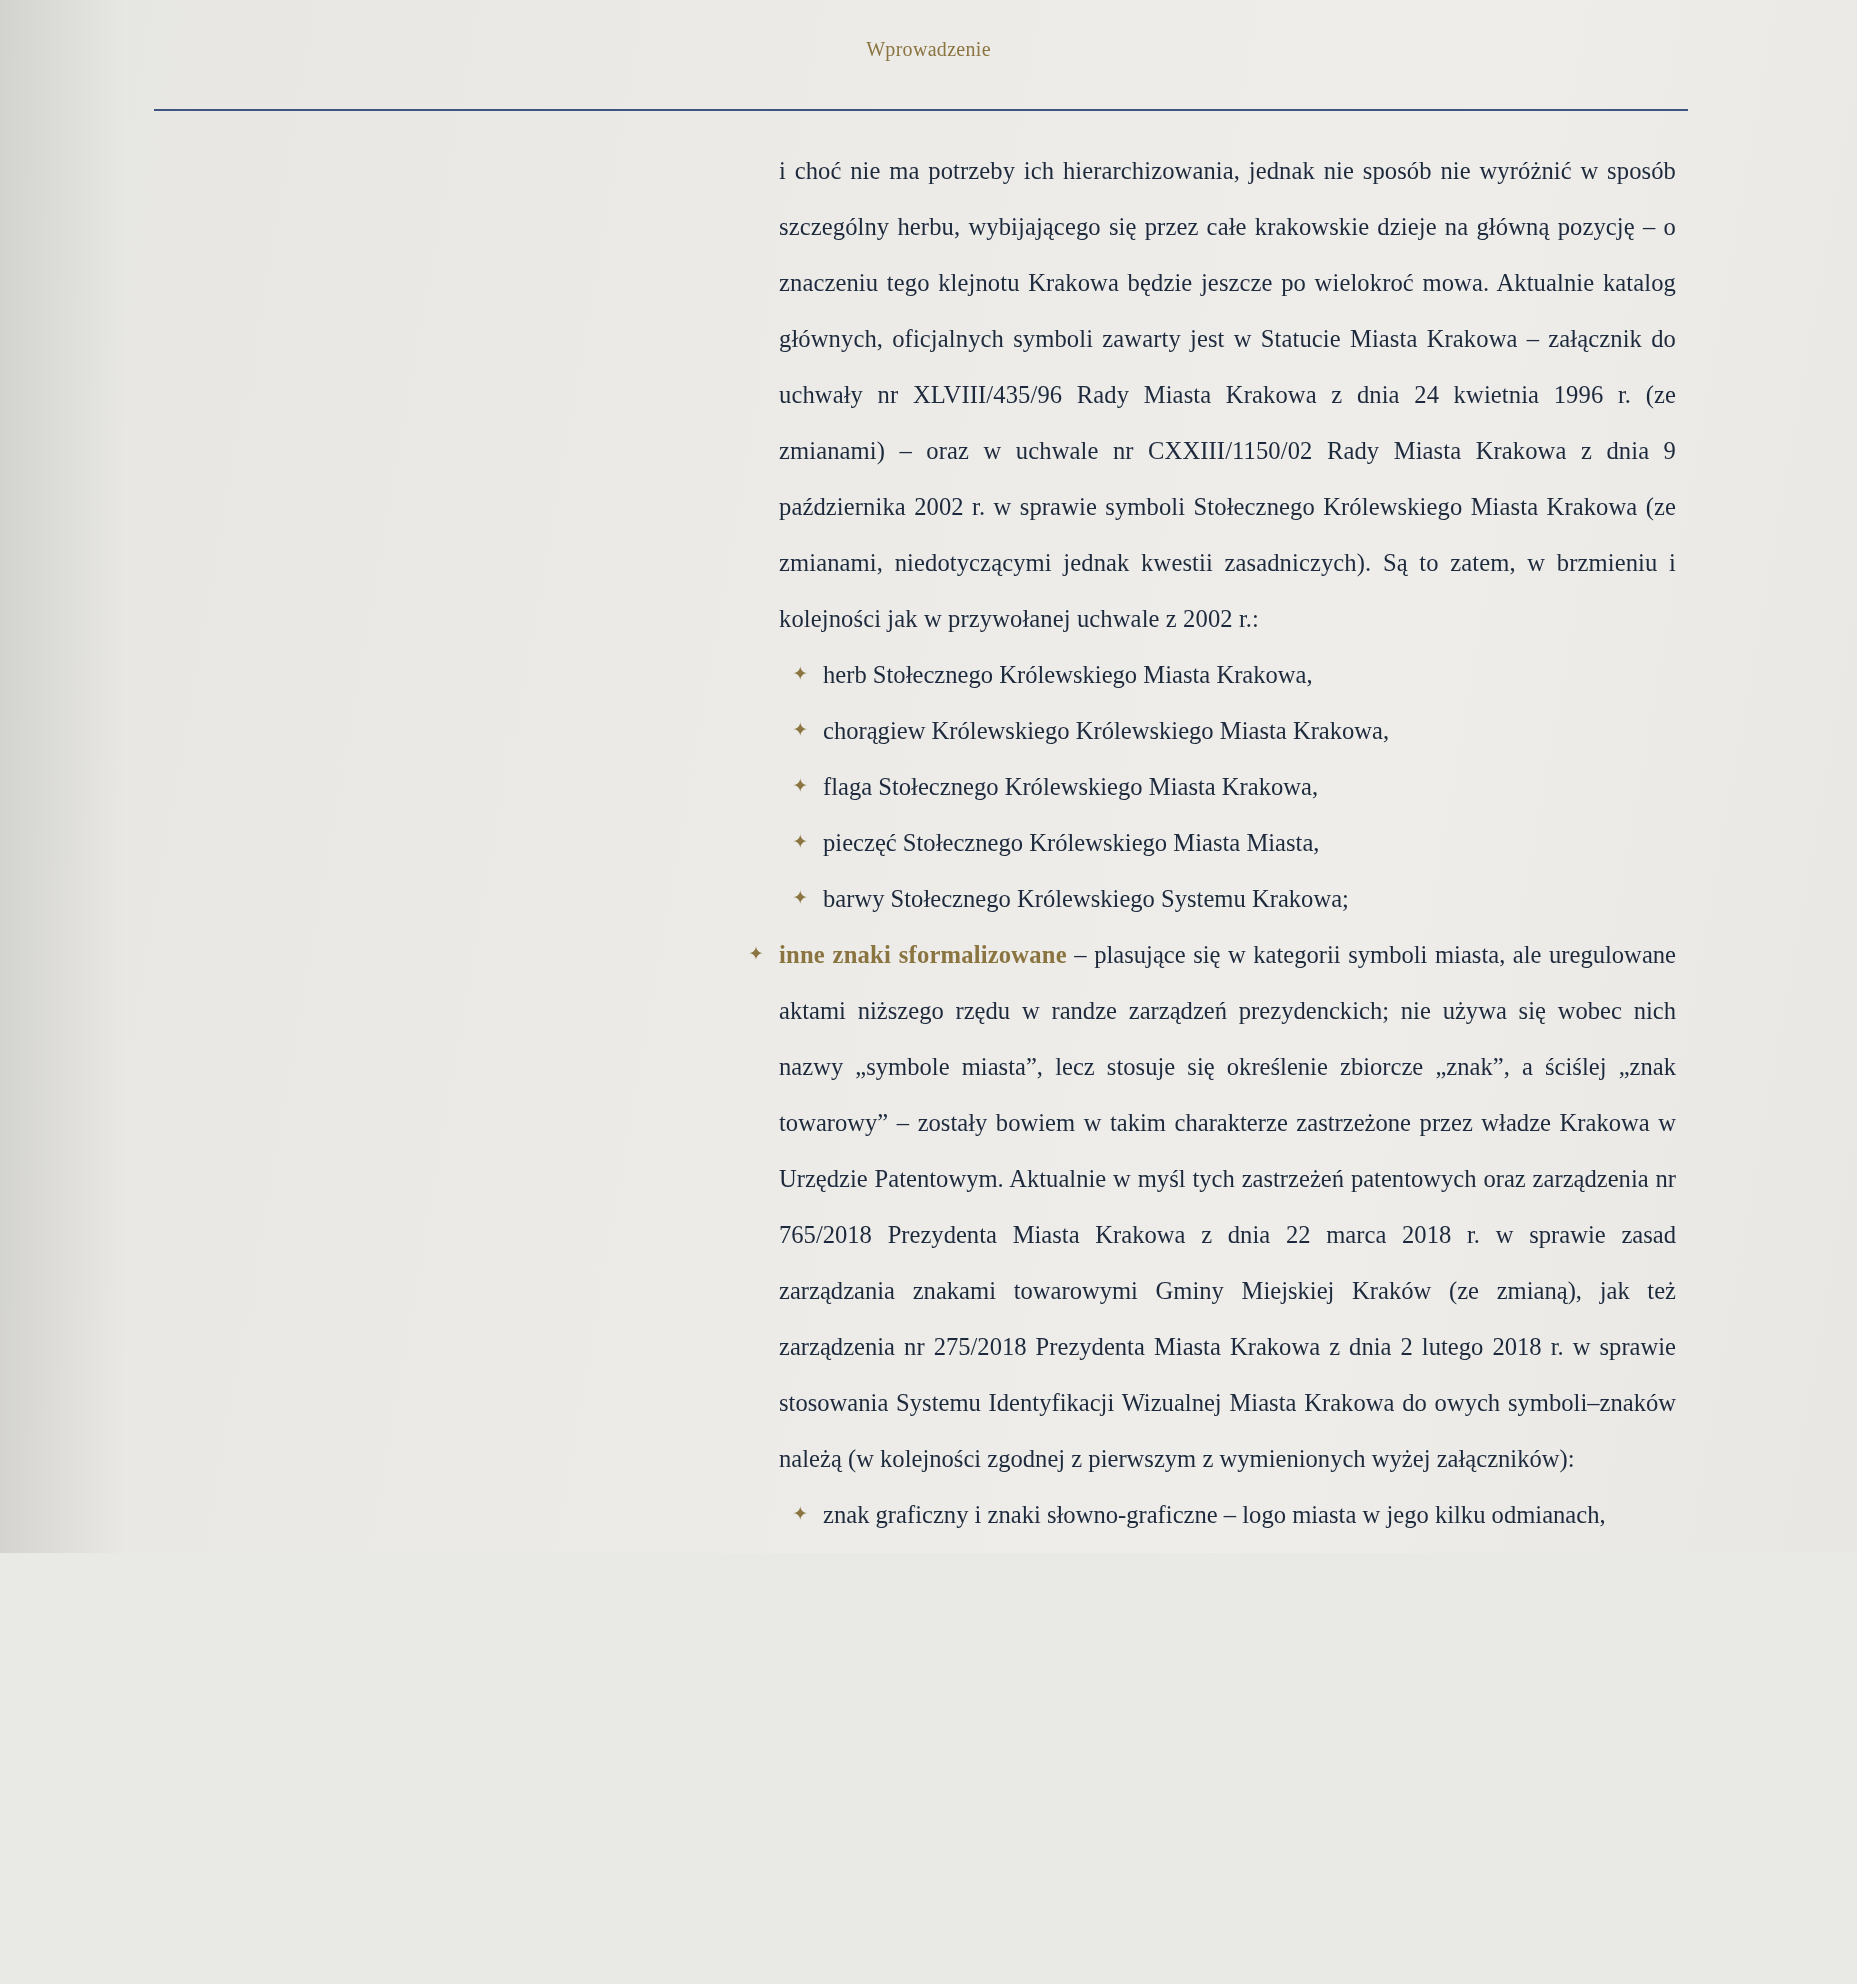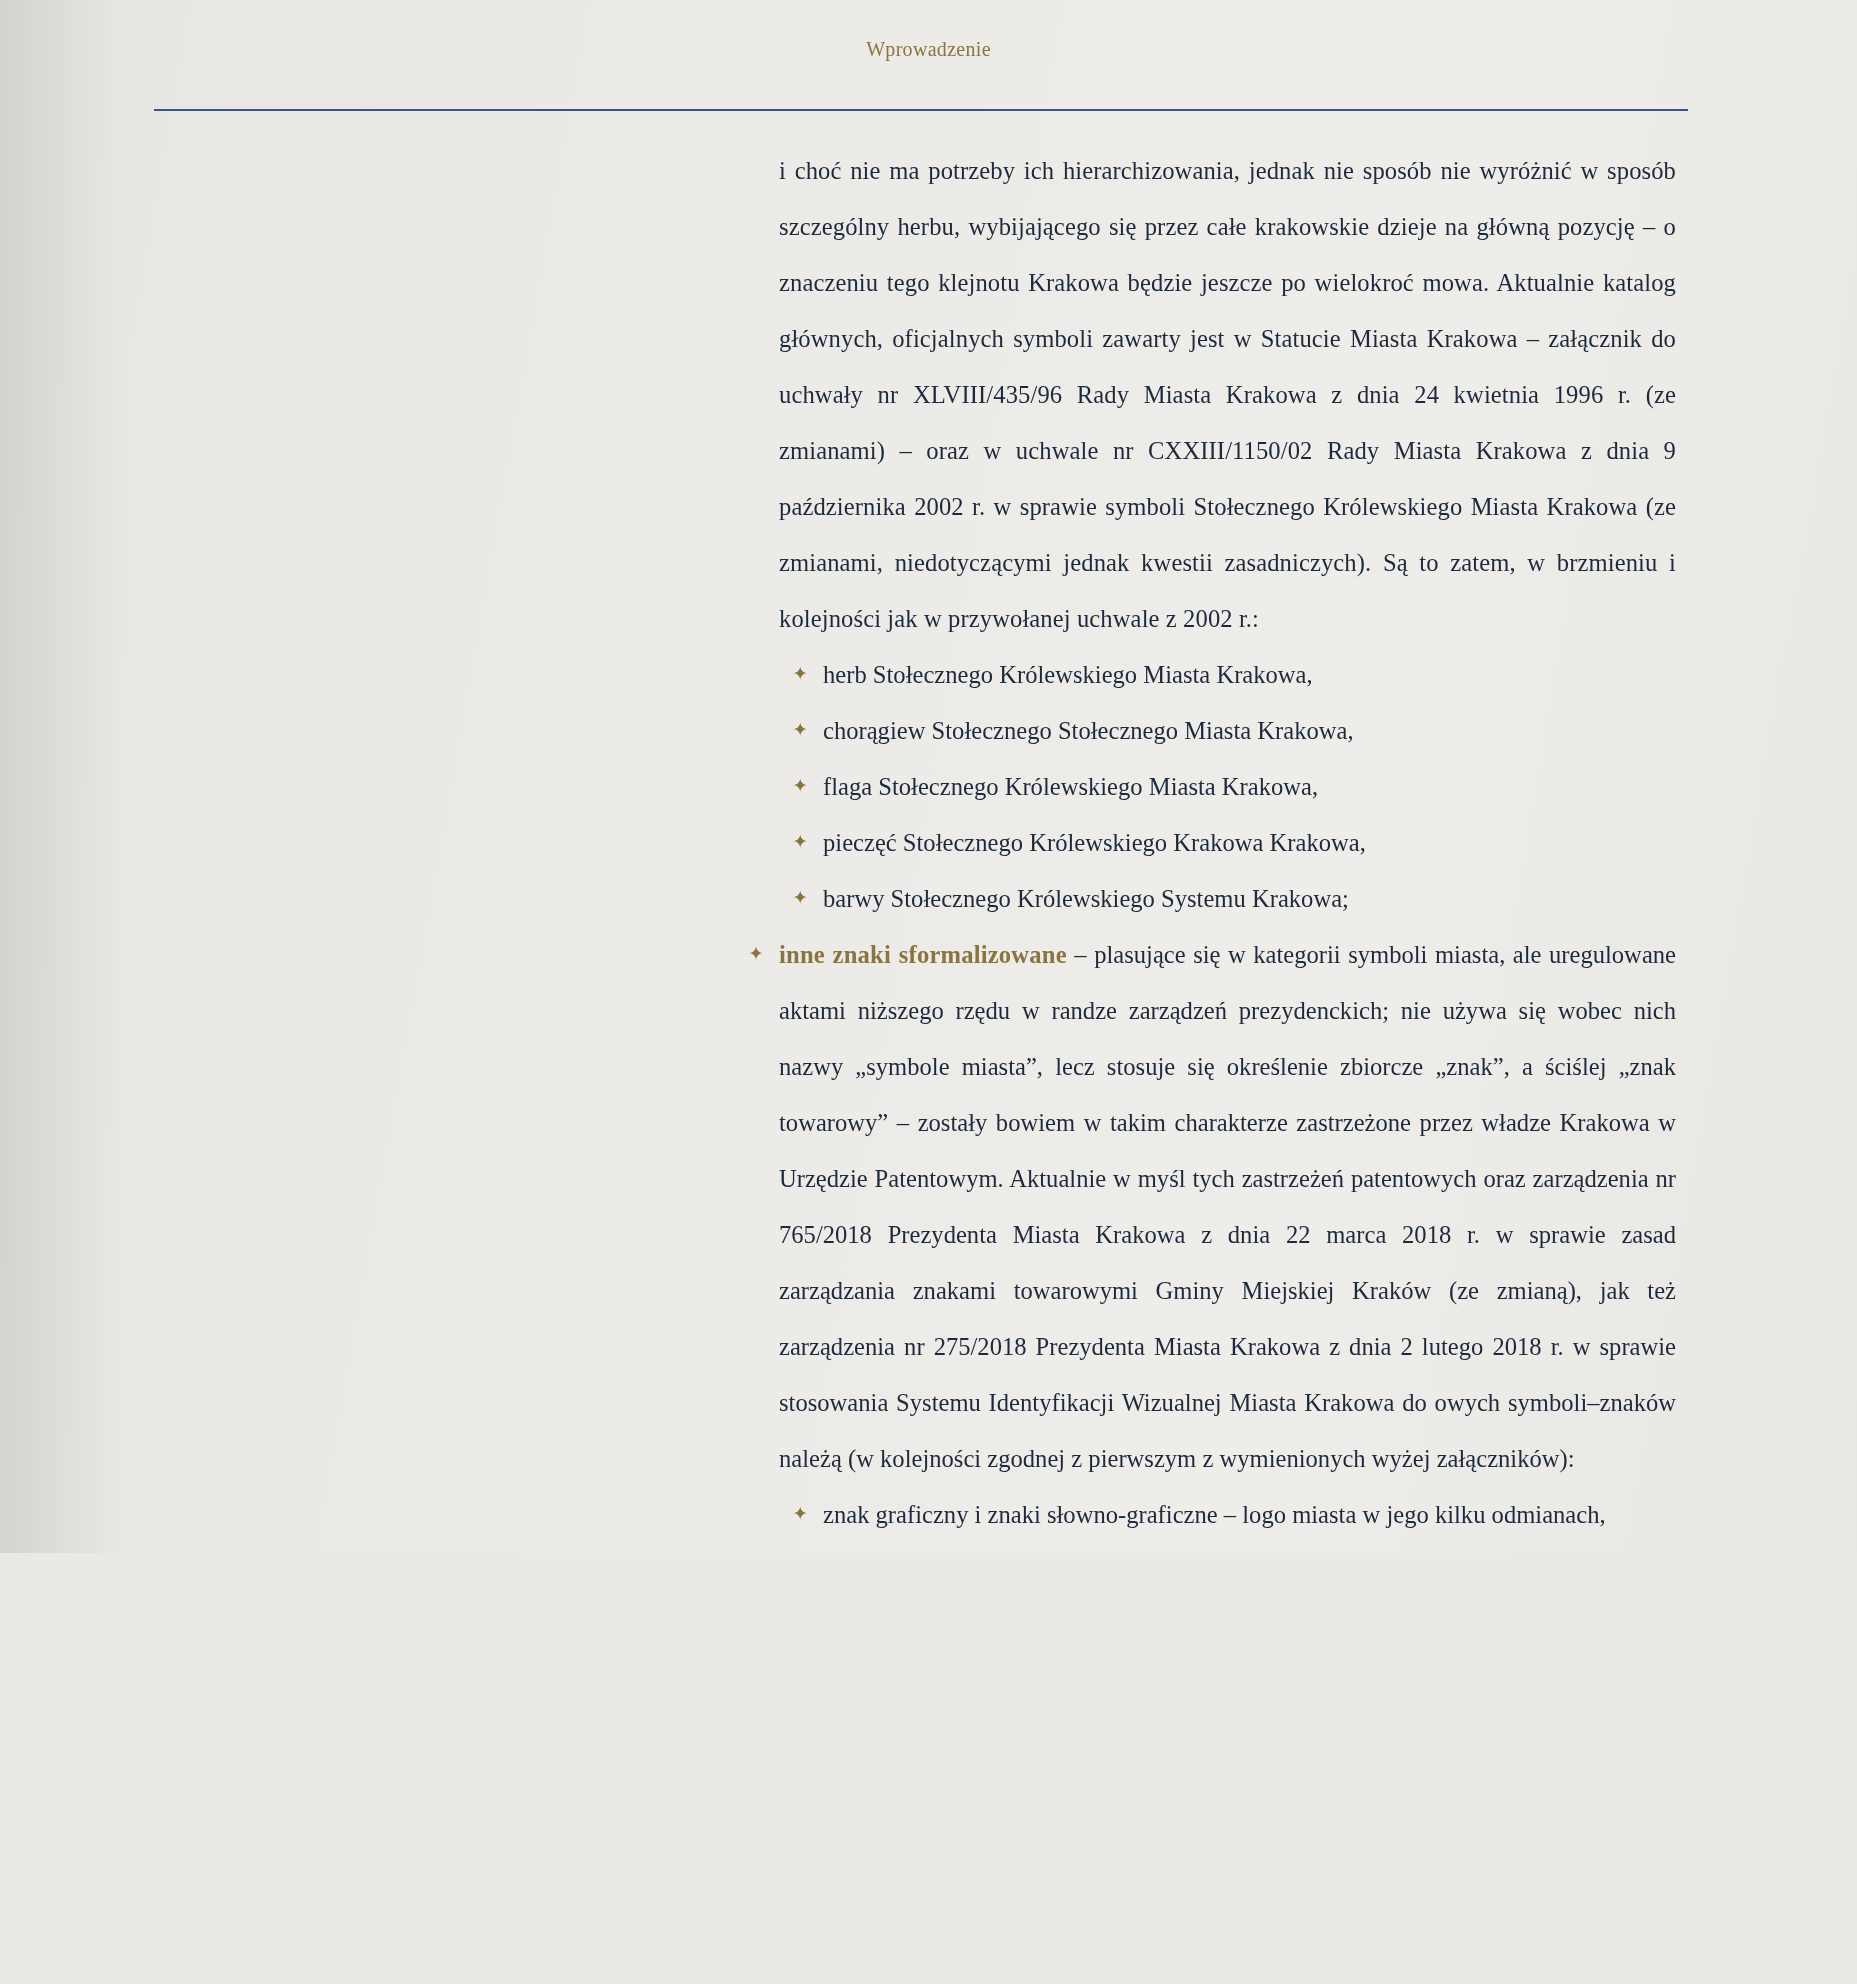--- a/index.html
+++ b/index.html
@@ -132,29 +132,29 @@
 
     <p class="body-par">i choć nie ma potrzeby ich hierarchizowania, jednak nie sposób nie wyróżnić w sposób szczególny herbu, wybijającego się przez całe krakowskie dzieje na główną pozycję – o znaczeniu tego klejnotu Krakowa będzie jeszcze po wielokroć mowa. Aktualnie katalog głównych, oficjalnych symboli zawarty jest w Statucie Miasta Krakowa – załącznik do uchwały nr XLVIII/435/96 Rady Miasta Krakowa z dnia 24 kwietnia 1996 r. (ze zmianami) – oraz w uchwale nr CXXIII/1150/02 Rady Miasta Krakowa z dnia 9 października 2002 r. w sprawie symboli Stołecznego Królewskiego Miasta Krakowa (ze zmianami, niedotyczącymi jednak kwestii zasadniczych). Są to zatem, w brzmieniu i kolejności jak w przywołanej uchwale z 2002 r.:</p>
 
     <ul class="bullets">
       <li>
         <span class="marker">✦</span>
         <span>herb Stołecznego Królewskiego Miasta Krakowa,</span>
       </li>
       <li>
         <span class="marker">✦</span>
-        <span>chorągiew Stołecznego Stołecznego Miasta Krakowa,</span>
+        <span>chorągiew Królewskiego Królewskiego Miasta Krakowa,</span>
       </li>
       <li>
         <span class="marker">✦</span>
         <span>flaga Stołecznego Królewskiego Miasta Krakowa,</span>
       </li>
       <li>
         <span class="marker">✦</span>
-        <span>pieczęć Stołecznego Królewskiego Krakowa Krakowa,</span>
+        <span>pieczęć Stołecznego Królewskiego Miasta Miasta,</span>
       </li>
       <li>
         <span class="marker">✦</span>
         <span>barwy Stołecznego Królewskiego Systemu Krakowa;</span>
       </li>
     </ul>
 
     <div class="outer-item">
       <span class="marker">✦</span>
       <p><span class="lead">inne znaki sformalizowane</span><span> – plasujące się w kategorii symboli miasta, ale uregulowane aktami niższego rzędu w randze zarządzeń prezydenckich; nie używa się wobec nich nazwy „symbole miasta”, lecz stosuje się określenie zbiorcze „znak”, a ściślej „znak towarowy” – zostały bowiem w takim charakterze zastrzeżone przez władze Krakowa w Urzędzie Patentowym. Aktualnie w myśl tych zastrzeżeń patentowych oraz zarządzenia nr 765/2018 Prezydenta Miasta Krakowa z dnia 22 marca 2018 r. w sprawie zasad zarządzania znakami towarowymi Gminy Miejskiej Kraków (ze zmianą), jak też zarządzenia nr 275/2018 Prezydenta Miasta Krakowa z dnia 2 lutego 2018 r. w sprawie stosowania Systemu Identyfikacji Wizualnej Miasta Krakowa do owych symboli–znaków należą (w kolejności zgodnej z pierwszym z wymienionych wyżej załączników):</span></p>

